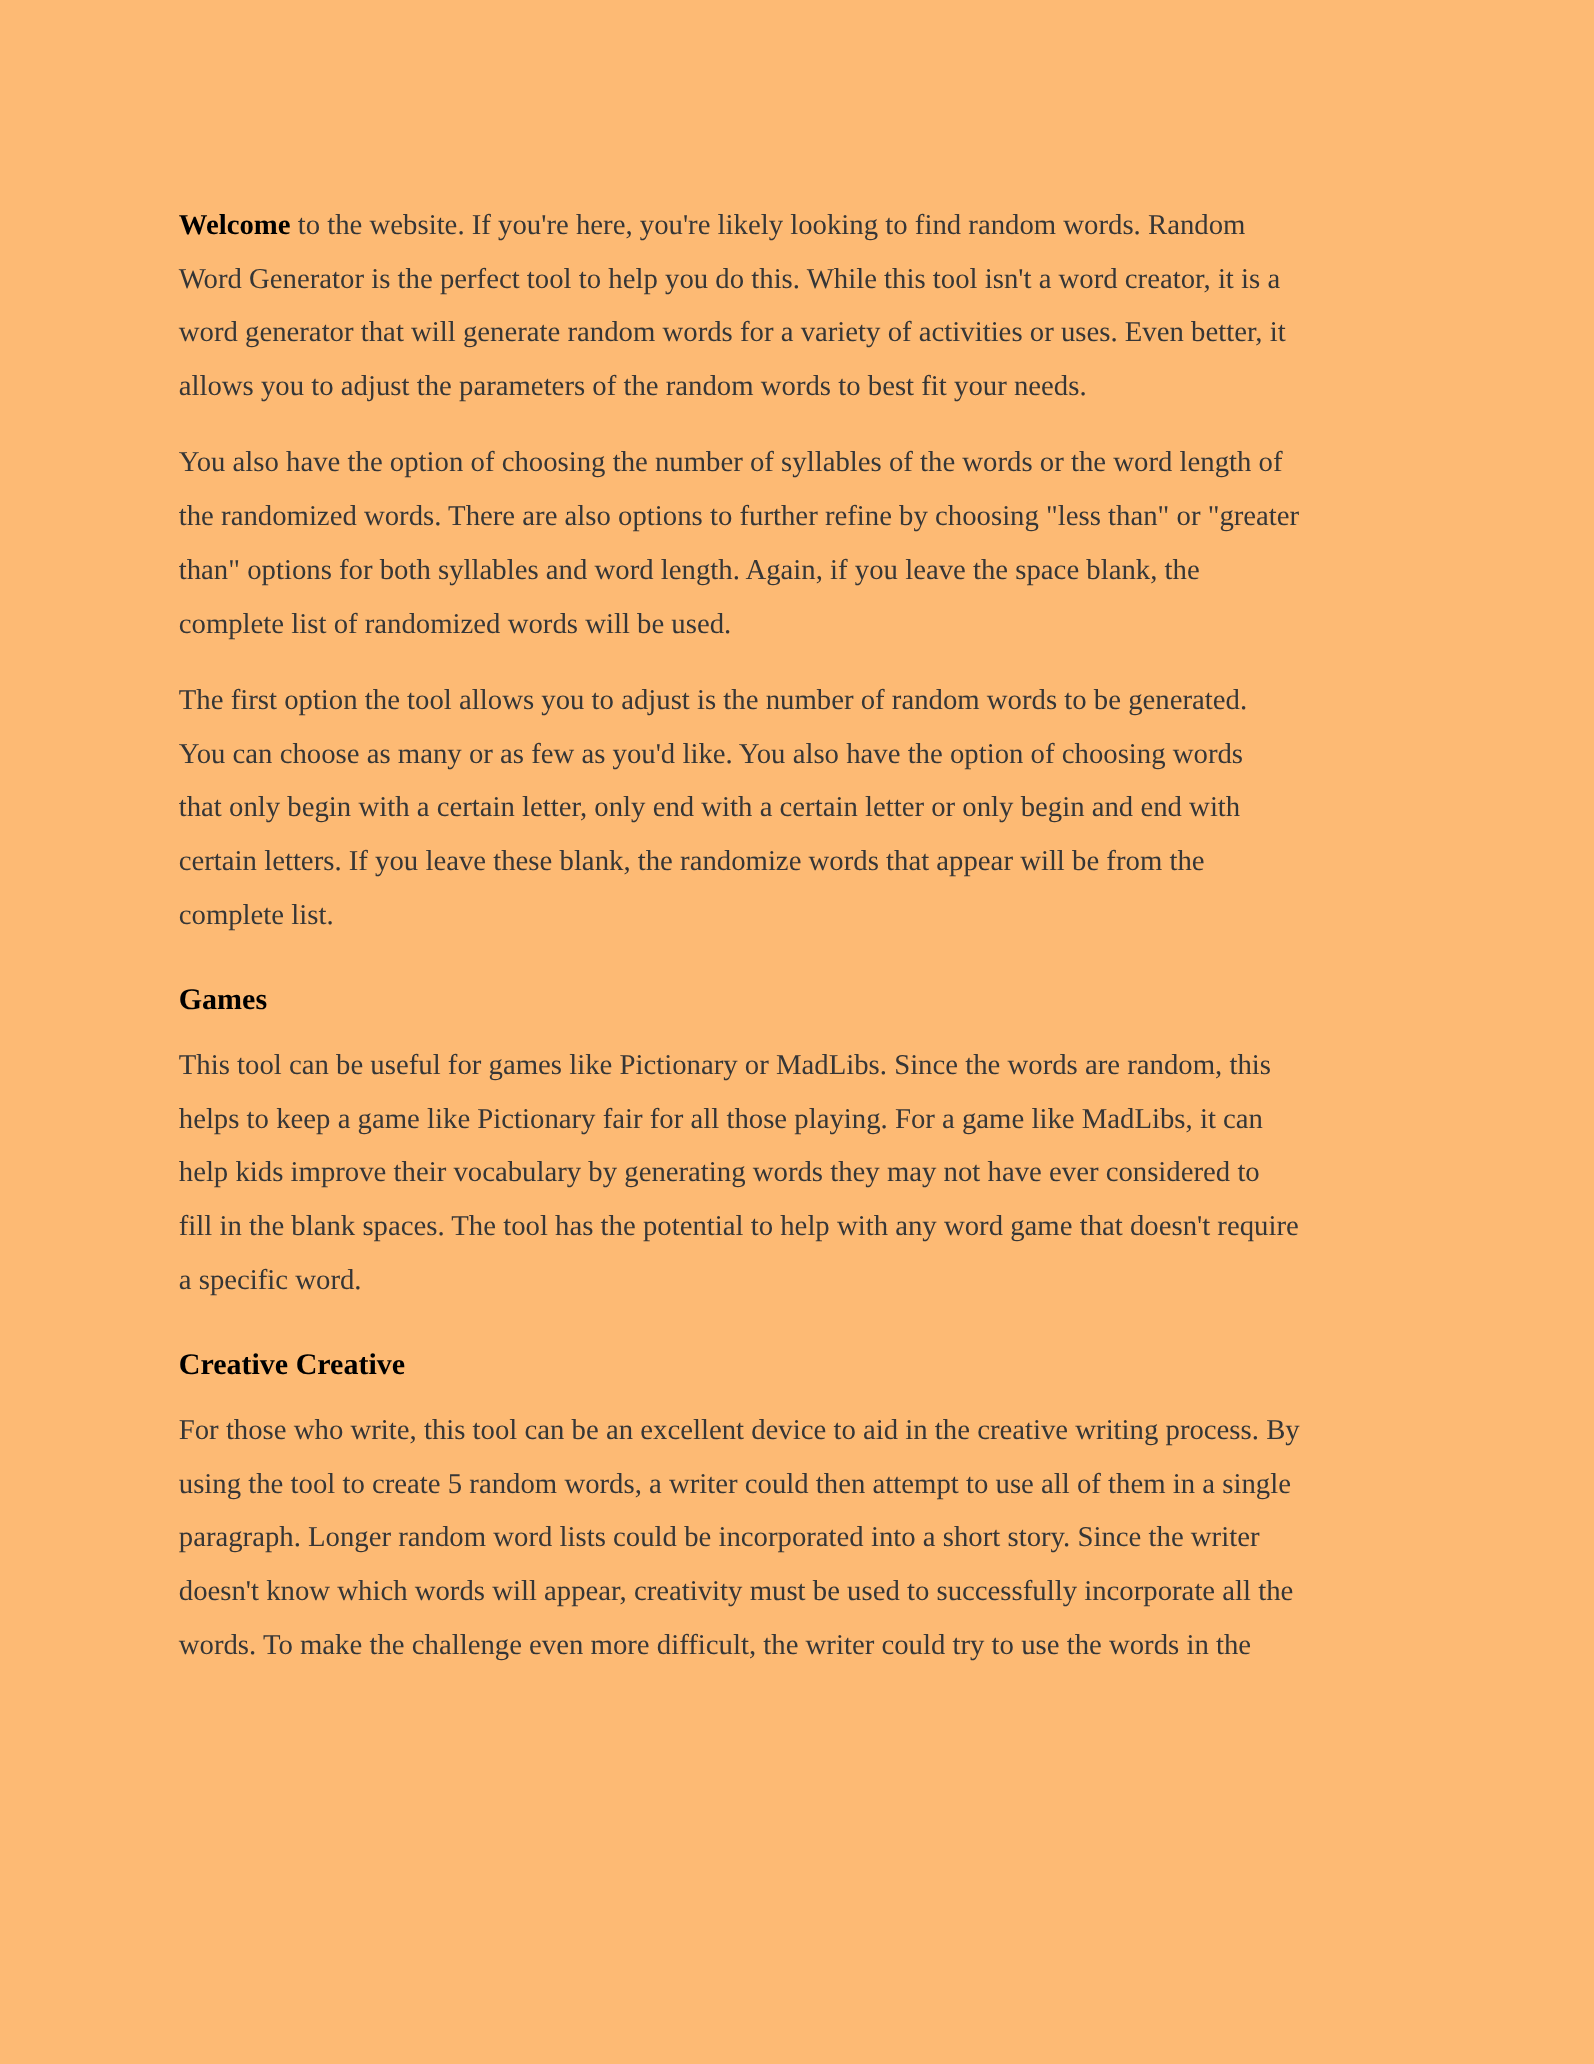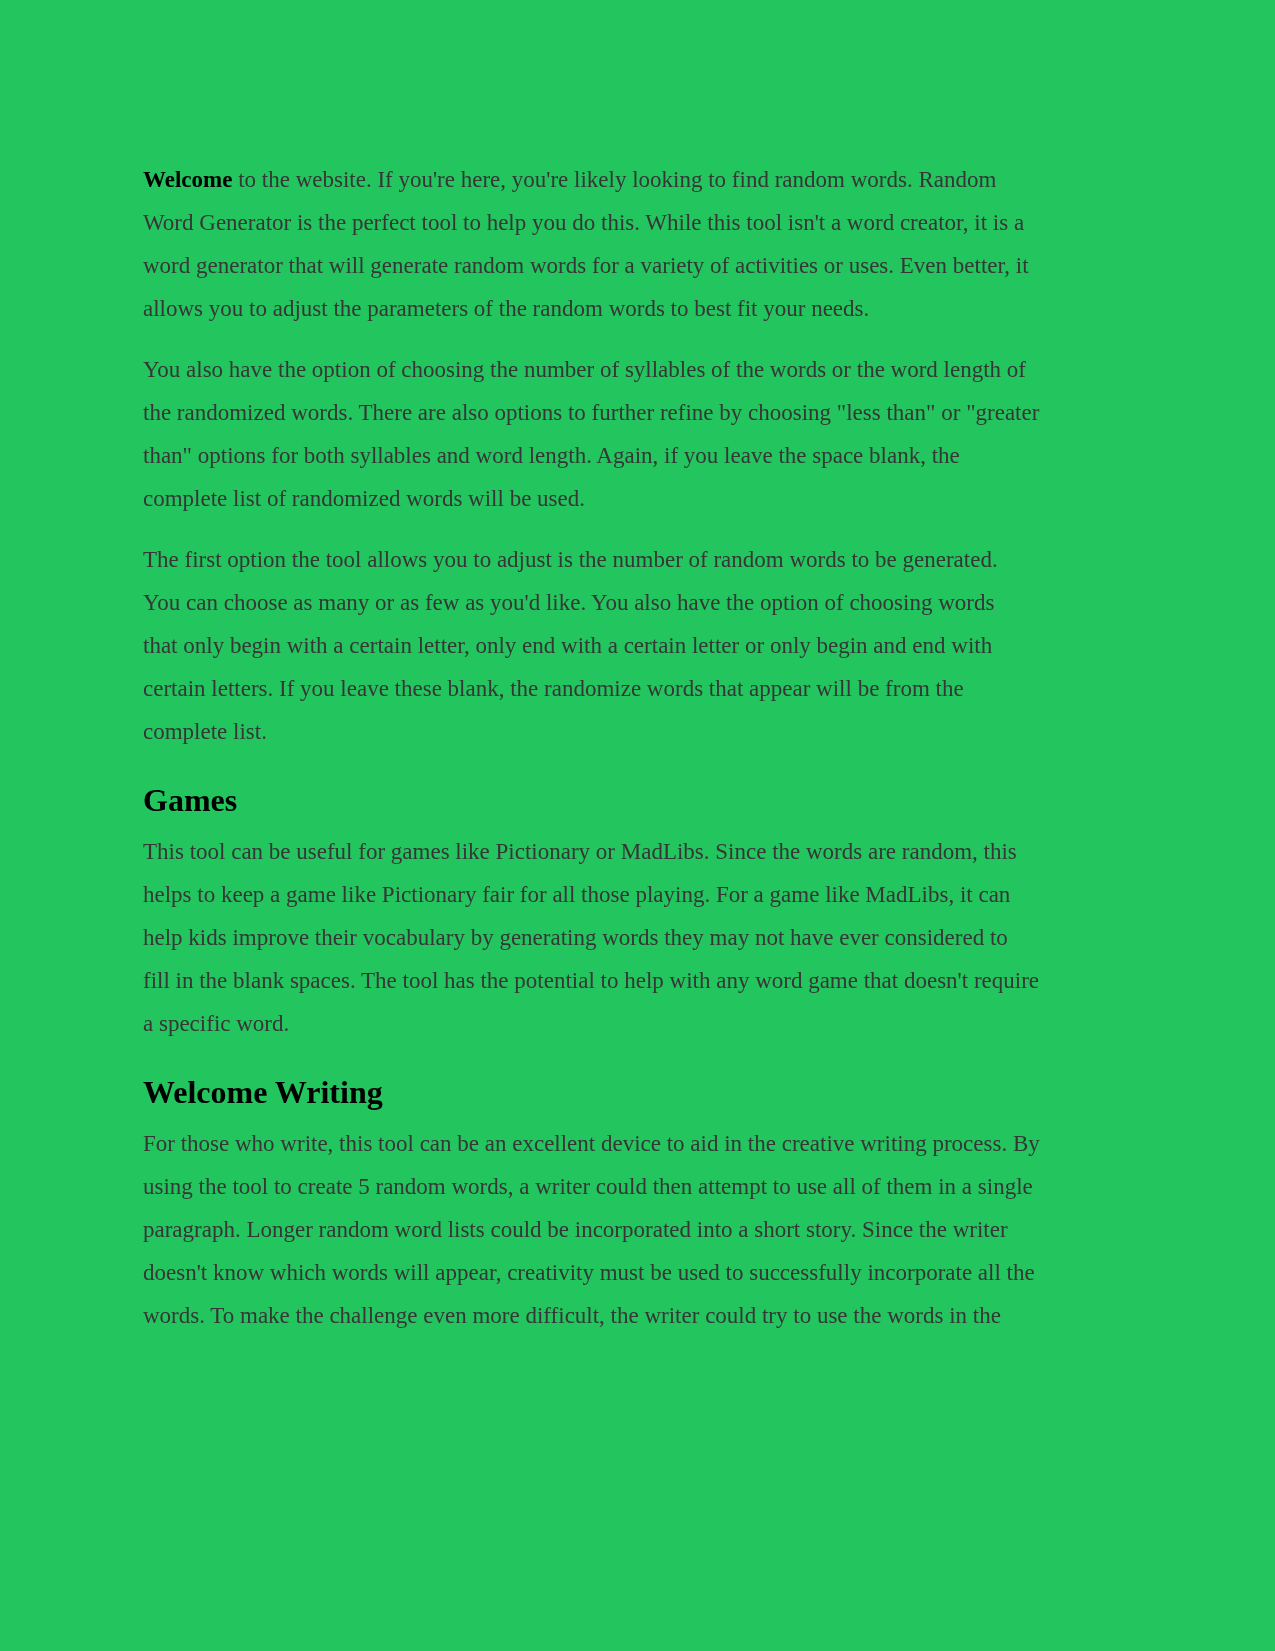--- a/index.html
+++ b/index.html
@@ -4,21 +4,21 @@
 <style>
   html, body {
     margin: 0;
     padding: 0;
     background: #ffffff;
   }
   .page {
     position: relative;
     width: 1275px;
     height: 1651px;
-    background: #22c55e;
+    background: #fdba74;
     overflow: hidden;
     font-family: "Liberation Serif", "DejaVu Serif", serif;
   }
   .content {
     position: absolute;
     left: 143px;
     top: 158px;
     width: 1050px;
   }
   .content p {
@@ -28,21 +28,21 @@
     color: #363636;
     white-space: pre-line;
     text-align: left;
   }
   .content p b {
     color: #000000;
     font-weight: bold;
   }
   .content h2 {
     margin: 26px 0 8px 0;
-    font-size: 32px;
+    font-size: 24px;
     line-height: 43px;
     font-weight: bold;
     color: #000000;
     white-space: pre-line;
   }
 </style>
 </head>
 <body>
 
 <div class="page">
@@ -66,21 +66,21 @@
 
 
     <h2>Games</h2>
 
     <p>This tool can be useful for games like Pictionary or MadLibs. Since the words are random, this
 helps to keep a game like Pictionary fair for all those playing. For a game like MadLibs, it can
 help kids improve their vocabulary by generating words they may not have ever considered to
 fill in the blank spaces. The tool has the potential to help with any word game that doesn't require
 a specific word.</p>
 
-    <h2>Welcome Writing</h2>
+    <h2>Creative Creative</h2>
 
     <p>For those who write, this tool can be an excellent device to aid in the creative writing process. By
 using the tool to create 5 random words, a writer could then attempt to use all of them in a single
 paragraph. Longer random word lists could be incorporated into a short story. Since the writer
 doesn't know which words will appear, creativity must be used to successfully incorporate all the
 words. To make the challenge even more difficult, the writer could try to use the words in the</p>
 
   </div>
 </div>
 

